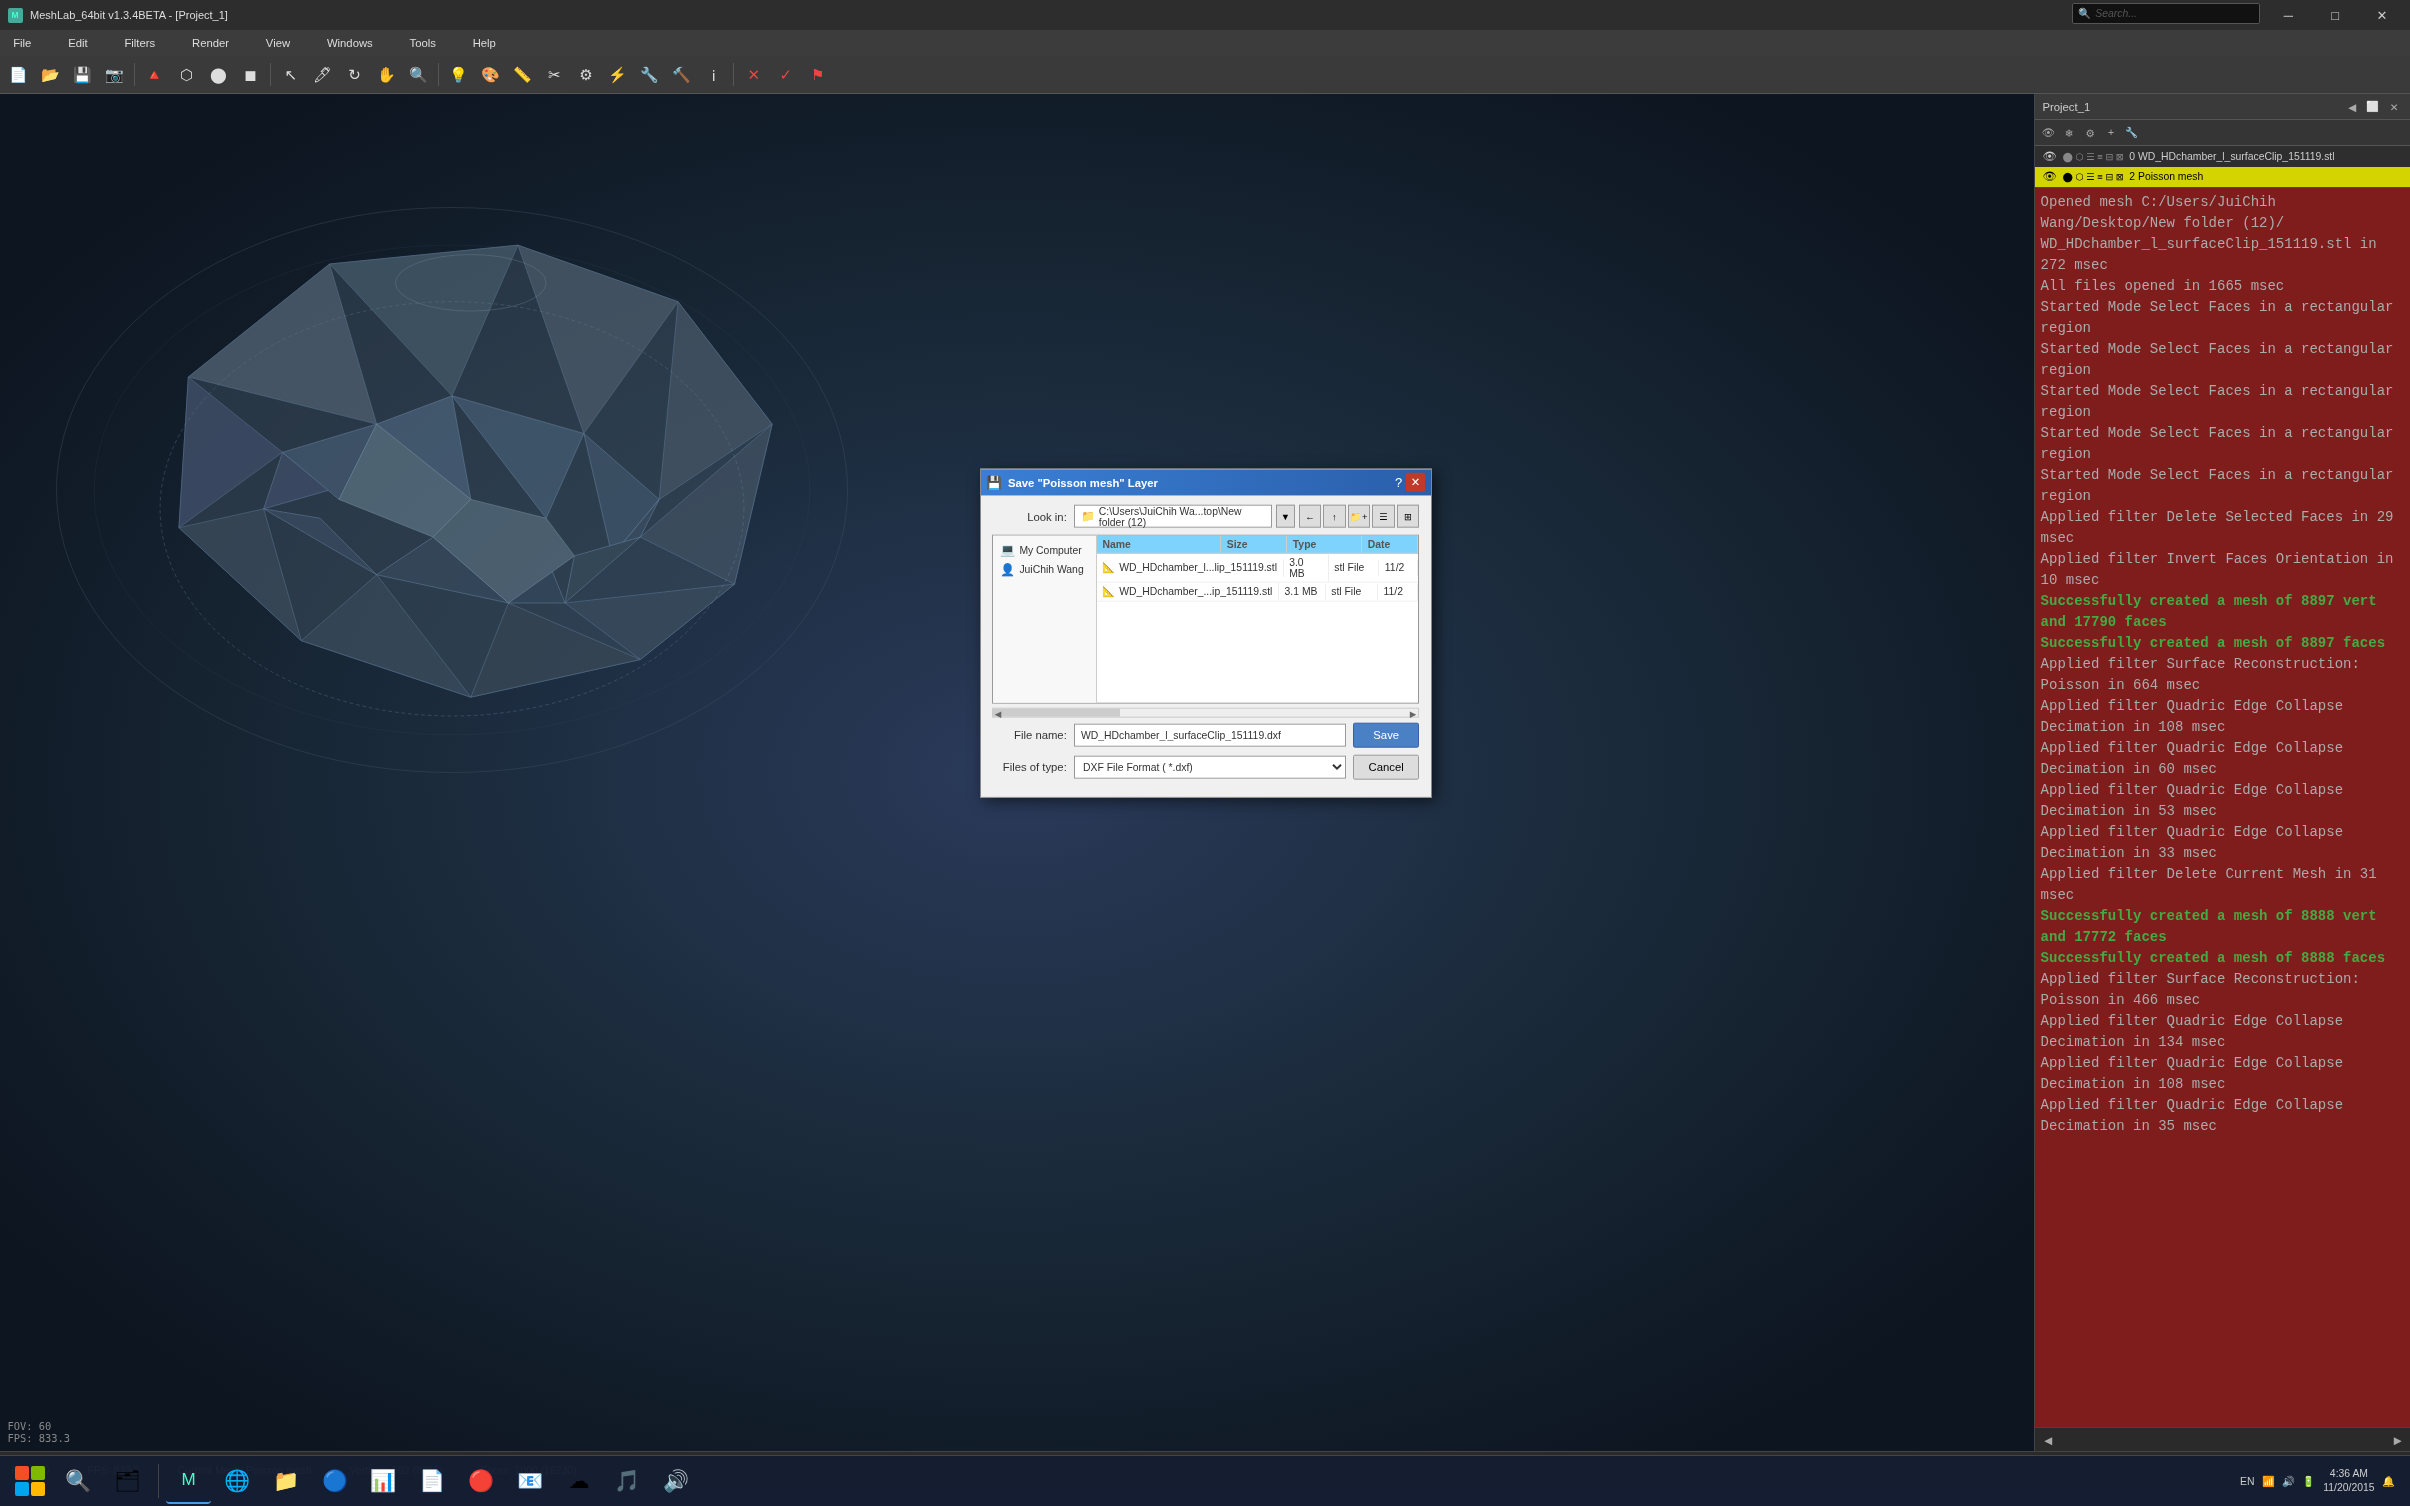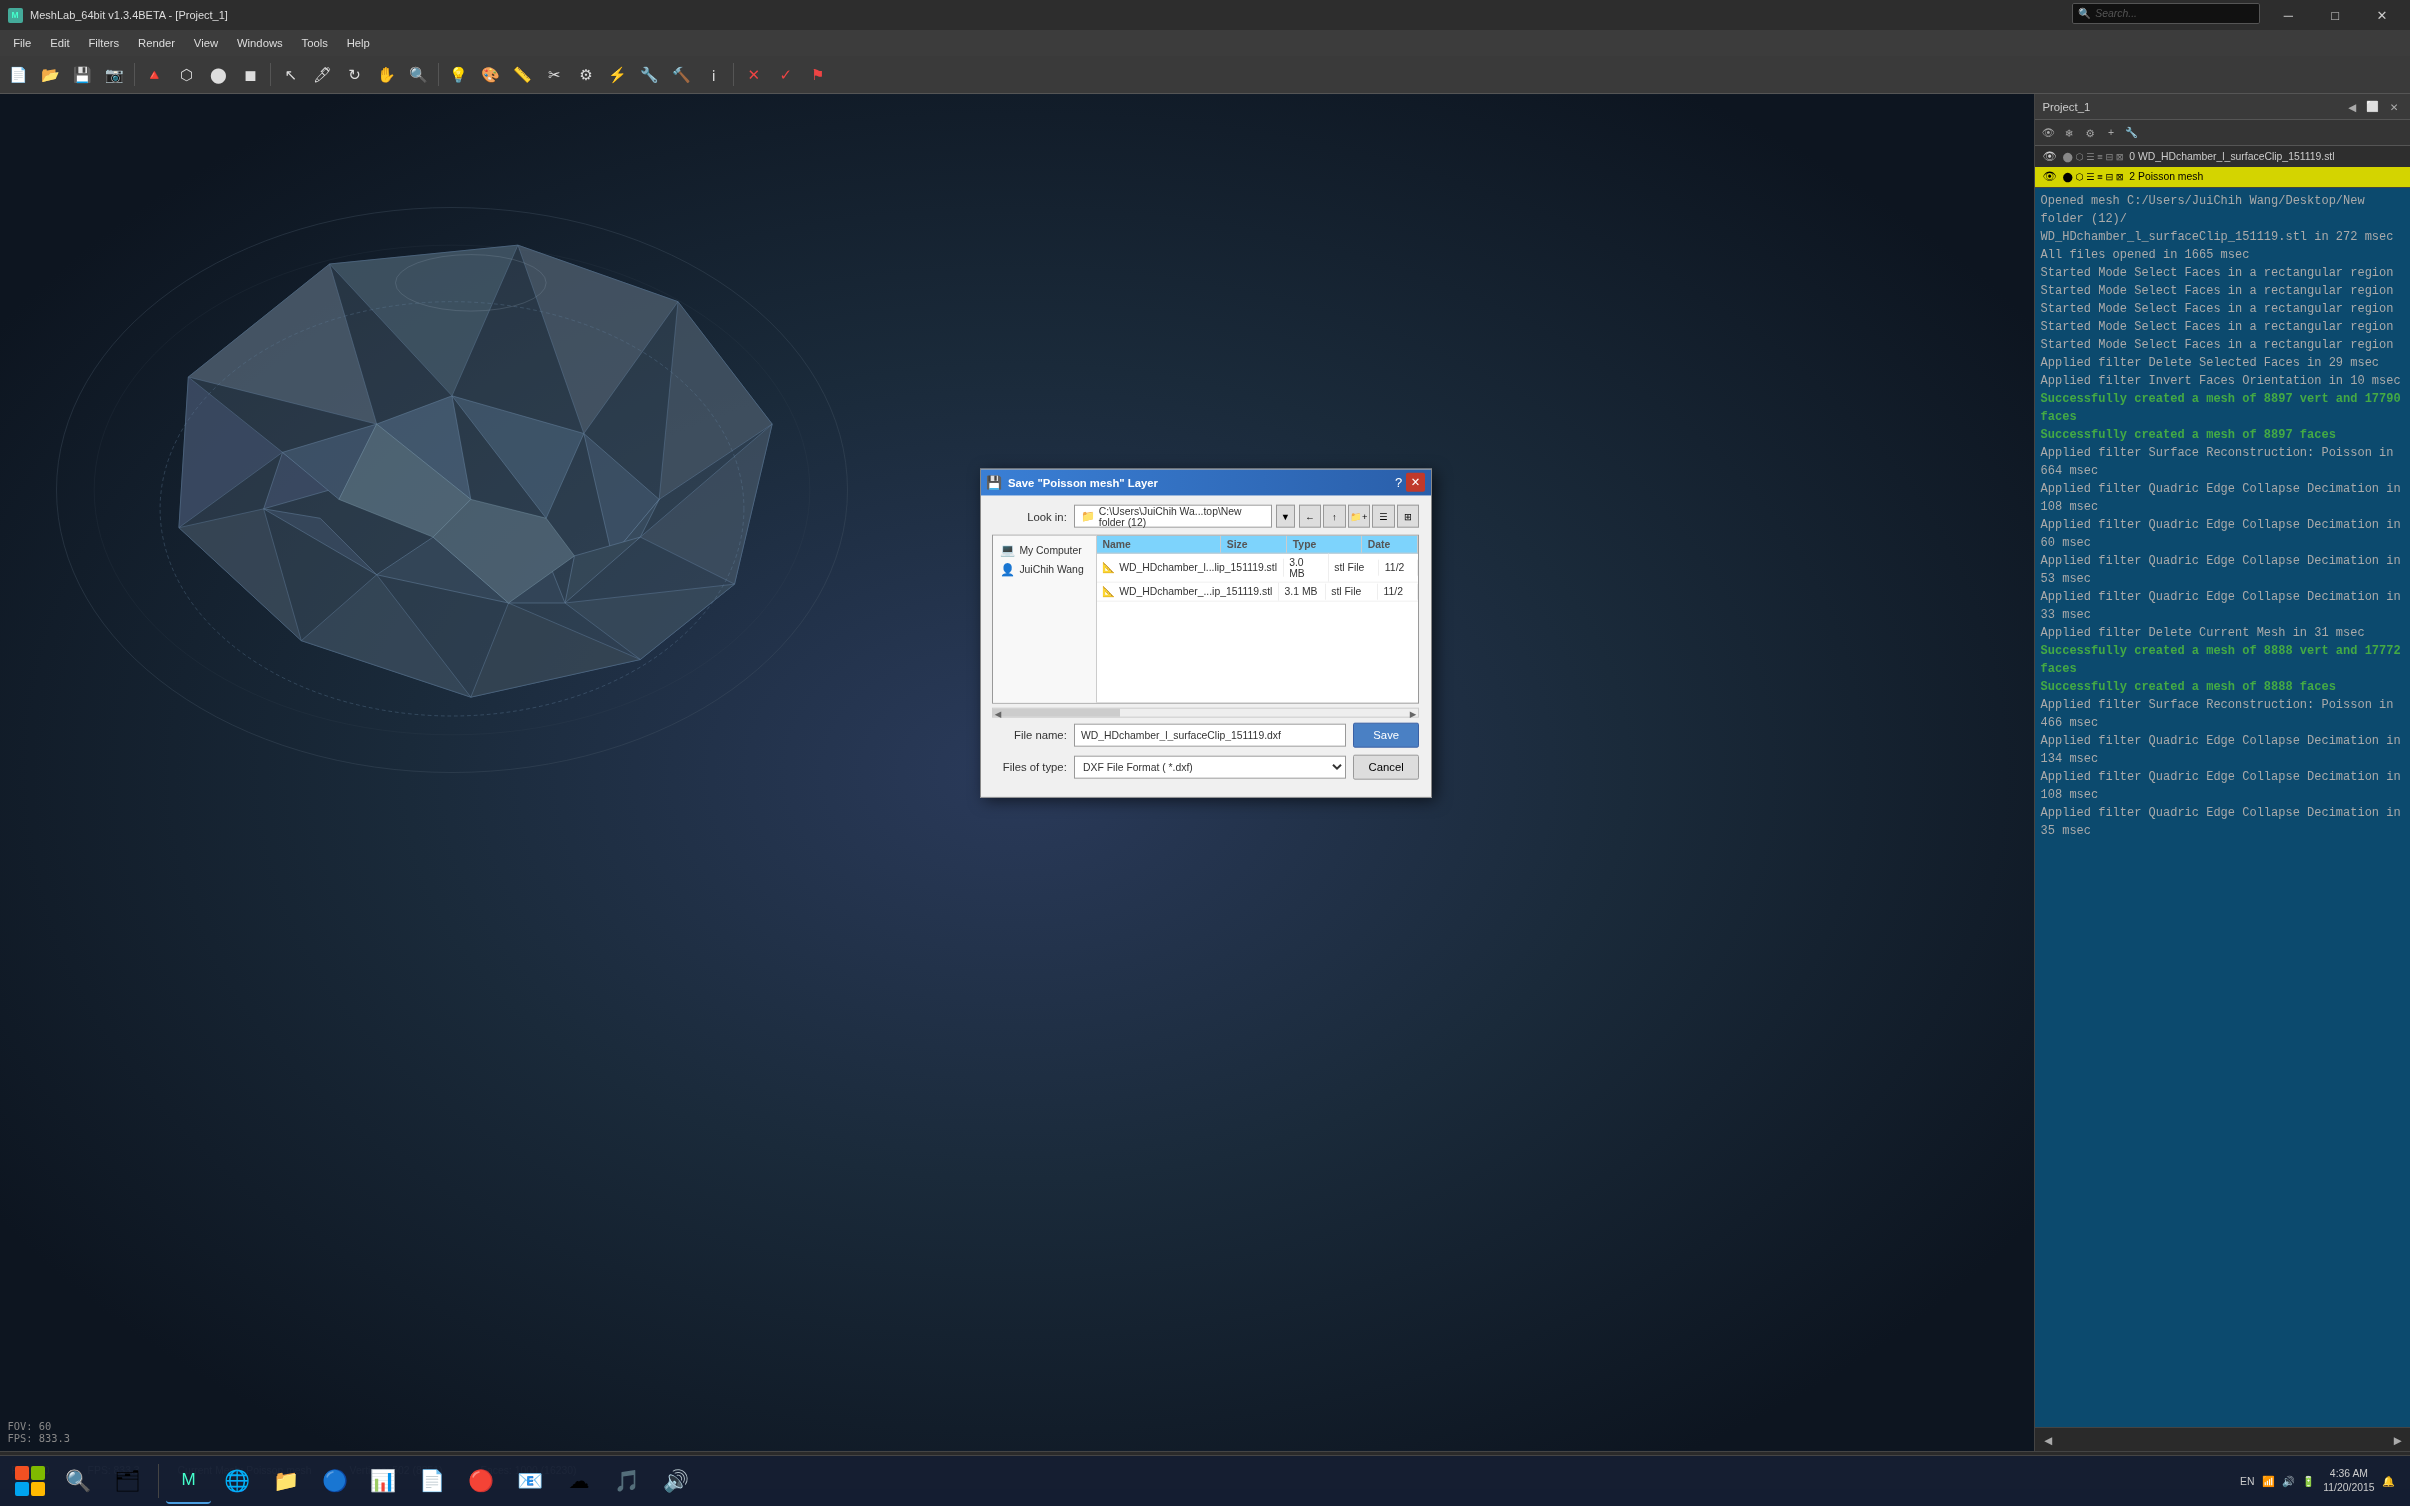--- a/index.html
+++ b/index.html
@@ -60,21 +60,21 @@
     }
 
     
     .menu-bar {
       width: 100%;
       height: 26px;
       background: #3c3c3c;
       display: flex;
       align-items: center;
       padding: 0 3.8px;
-      gap: 0;
+      gap: 18px;
       position: relative;
       z-index: 100;
     }
     .menu-item {
       padding: 3.8px 9.4px;
       color: #ddd;
       font-size: 11.3px;
       cursor: pointer;
       border-radius: 1.9px;
     }
@@ -468,24 +468,24 @@
 
     .right-panel-layers {
       border-bottom: 0.9px solid #444;
     }
 
     .console-scroll {
       flex: 1;
       overflow-y: auto;
       padding: 3.8px 5.6px;
       font-family: 'Courier New', monospace;
-      font-size: 12px;
+      font-size: 14px;
       color: #aaa;
       line-height: 1.5;
-      background: #0c4a6e;
+      background: #7f1d1d;
     }
 
     .viewport-overlay-text {
       position: absolute;
       color: #888;
       font-size: 10.4px;
       font-family: monospace;
     }
   </style>
 </head>

